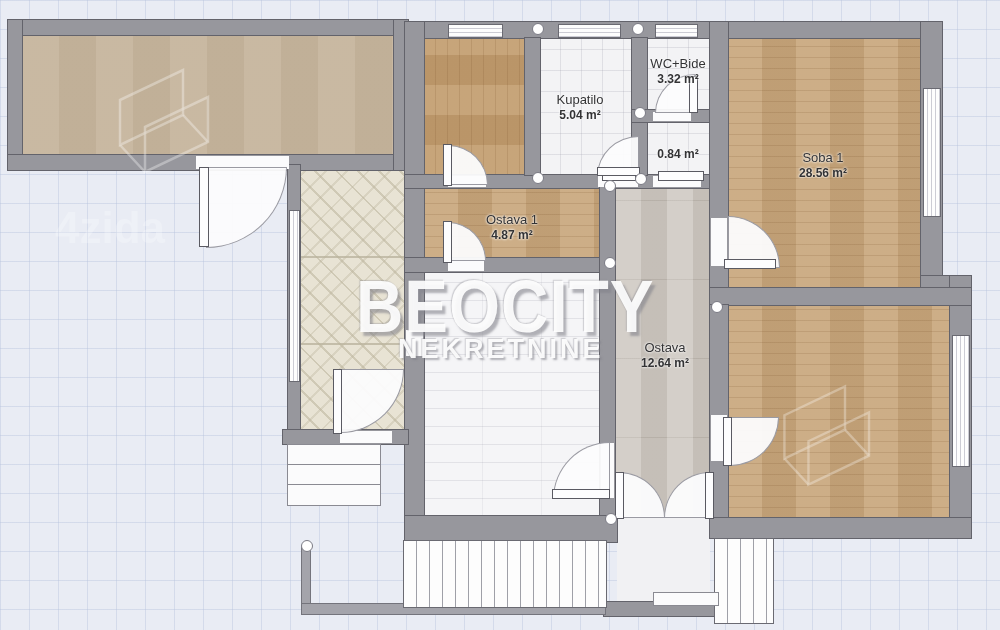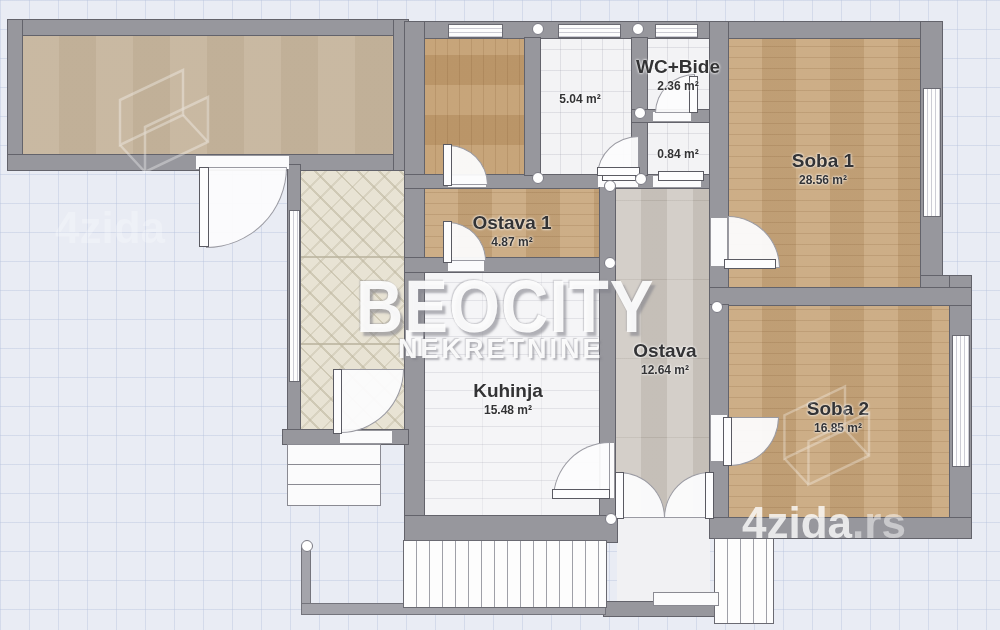--- a/index.html
+++ b/index.html
@@ -41,21 +41,21 @@
   .wd-h{background-image:repeating-linear-gradient(180deg, transparent 0 3px, #ccccd4 3px 4px);}
   .wd-v{background-image:repeating-linear-gradient(90deg, transparent 0 3px, #ccccd4 3px 4px);}
   .arc{position:absolute;background:rgba(252,252,253,.95);border:1px solid #9a9aa2;}
   .leaf{position:absolute;background:#fdfdfe;border:1px solid #5a5a62;}
   .jt{position:absolute;width:10px;height:10px;border-radius:50%;background:#fff;border:1px solid #7a7a84;}
   .stair{position:absolute;background-color:#fdfdfd;border:1px solid #6a6a72;
       background-image:repeating-linear-gradient(90deg, transparent 0 12px, #9fa0a8 12px 13px);}
   .step{position:absolute;background:#fbfbfc;border:1px solid #8a8a92;}
   .lbl{position:absolute;width:170px;margin-left:-85px;text-align:center;color:#333335;
       text-shadow:0 0 3px rgba(255,255,255,.95), 0 0 2px rgba(255,255,255,.9);line-height:1.2;}
-  .lbl-name{font-size:19px;font-weight:bold;}
+  .lbl-name{font-size:13px;font-weight:normal;}
   .lbl-area{font-size:12px;font-weight:bold;}
   .wm-main{position:absolute;left:356px;top:264px;width:300px;font-size:63px;font-weight:bold;
       color:rgba(255,255,255,.92);letter-spacing:1px;transform:scale(1.04,1.18);transform-origin:left top;
       text-shadow:3px 3px 2px rgba(130,130,138,.6),-1px -1px 1px rgba(130,130,138,.35);}
   .wm-sub{position:absolute;left:398px;top:334px;font-size:27px;font-weight:bold;
       color:rgba(255,255,255,.92);letter-spacing:3px;
       text-shadow:2px 2px 2px rgba(130,130,138,.6),-1px -1px 1px rgba(130,130,138,.35);}
   .wm-portal{position:absolute;left:742px;top:498px;font-size:44px;font-weight:bold;color:rgba(255,255,255,.78);}
   .wm-portal .tld{opacity:.62;}
   .wm-faint{position:absolute;left:55px;top:203px;font-size:44px;font-weight:bold;color:rgba(255,255,255,.26);}
@@ -170,48 +170,41 @@
   <div class="jt" style="left:634px;top:107px"></div>
   <div class="jt" style="left:532px;top:172px"></div>
   <div class="jt" style="left:604px;top:180px"></div>
   <div class="jt" style="left:635px;top:173px"></div>
   <div class="jt" style="left:604px;top:257px"></div>
   <div class="jt" style="left:711px;top:301px"></div>
   <div class="jt" style="left:605px;top:513px"></div>
   <div class="jt" style="left:301px;top:540px"></div>
 
   <div class="lbl" style="left:580px;top:92px">
+    <div class="lbl-name">Kupatilo</div>
     <div class="lbl-area">5.04 m²</div>
   </div>
   <div class="lbl" style="left:678px;top:56px">
     <div class="lbl-name">WC+Bide</div>
-    <div class="lbl-area">2.36 m²</div>
+    <div class="lbl-area">3.32 m²</div>
   </div>
   <div class="lbl" style="left:678px;top:147px">
     <div class="lbl-area">0.84 m²</div>
   </div>
   <div class="lbl" style="left:823px;top:150px">
     <div class="lbl-name">Soba 1</div>
     <div class="lbl-area">28.56 m²</div>
   </div>
   <div class="lbl" style="left:512px;top:212px">
     <div class="lbl-name">Ostava 1</div>
     <div class="lbl-area">4.87 m²</div>
   </div>
-  <div class="lbl" style="left:508px;top:380px">
-    <div class="lbl-name">Kuhinja</div>
-    <div class="lbl-area">15.48 m²</div>
-  </div>
   <div class="lbl" style="left:665px;top:340px">
     <div class="lbl-name">Ostava</div>
     <div class="lbl-area">12.64 m²</div>
-  </div>
-  <div class="lbl" style="left:838px;top:398px">
-    <div class="lbl-name">Soba 2</div>
-    <div class="lbl-area">16.85 m²</div>
   </div>
 
   <svg class="cube" style="left:105px;top:55px" width="130" height="130" viewBox="0 0 130 130">
     <g fill="none" stroke="rgba(255,255,255,.6)" stroke-width="2.5">
       <polygon points="15,45 78,15 78,60 15,90"></polygon>
       <polygon points="40,72 103,42 103,87 40,117"></polygon>
       <line x1="15" y1="90" x2="40" y2="117"></line>
       <line x1="78" y1="60" x2="103" y2="87"></line>
     </g>
   </svg>
@@ -219,15 +212,14 @@
     <g fill="none" stroke="rgba(255,255,255,.55)" stroke-width="2.5">
       <polygon points="15,45 78,15 78,60 15,90"></polygon>
       <polygon points="40,72 103,42 103,87 40,117"></polygon>
       <line x1="15" y1="90" x2="40" y2="117"></line>
       <line x1="78" y1="60" x2="103" y2="87"></line>
     </g>
   </svg>
   <div class="wm-faint">4zida</div>
   <div class="wm-main">BEOCITY</div>
   <div class="wm-sub">NEKRETNINE</div>
-  <div class="wm-portal"><span>4zida</span><span class="tld">.rs</span></div>
 
 </div>
 
 </body></html>

